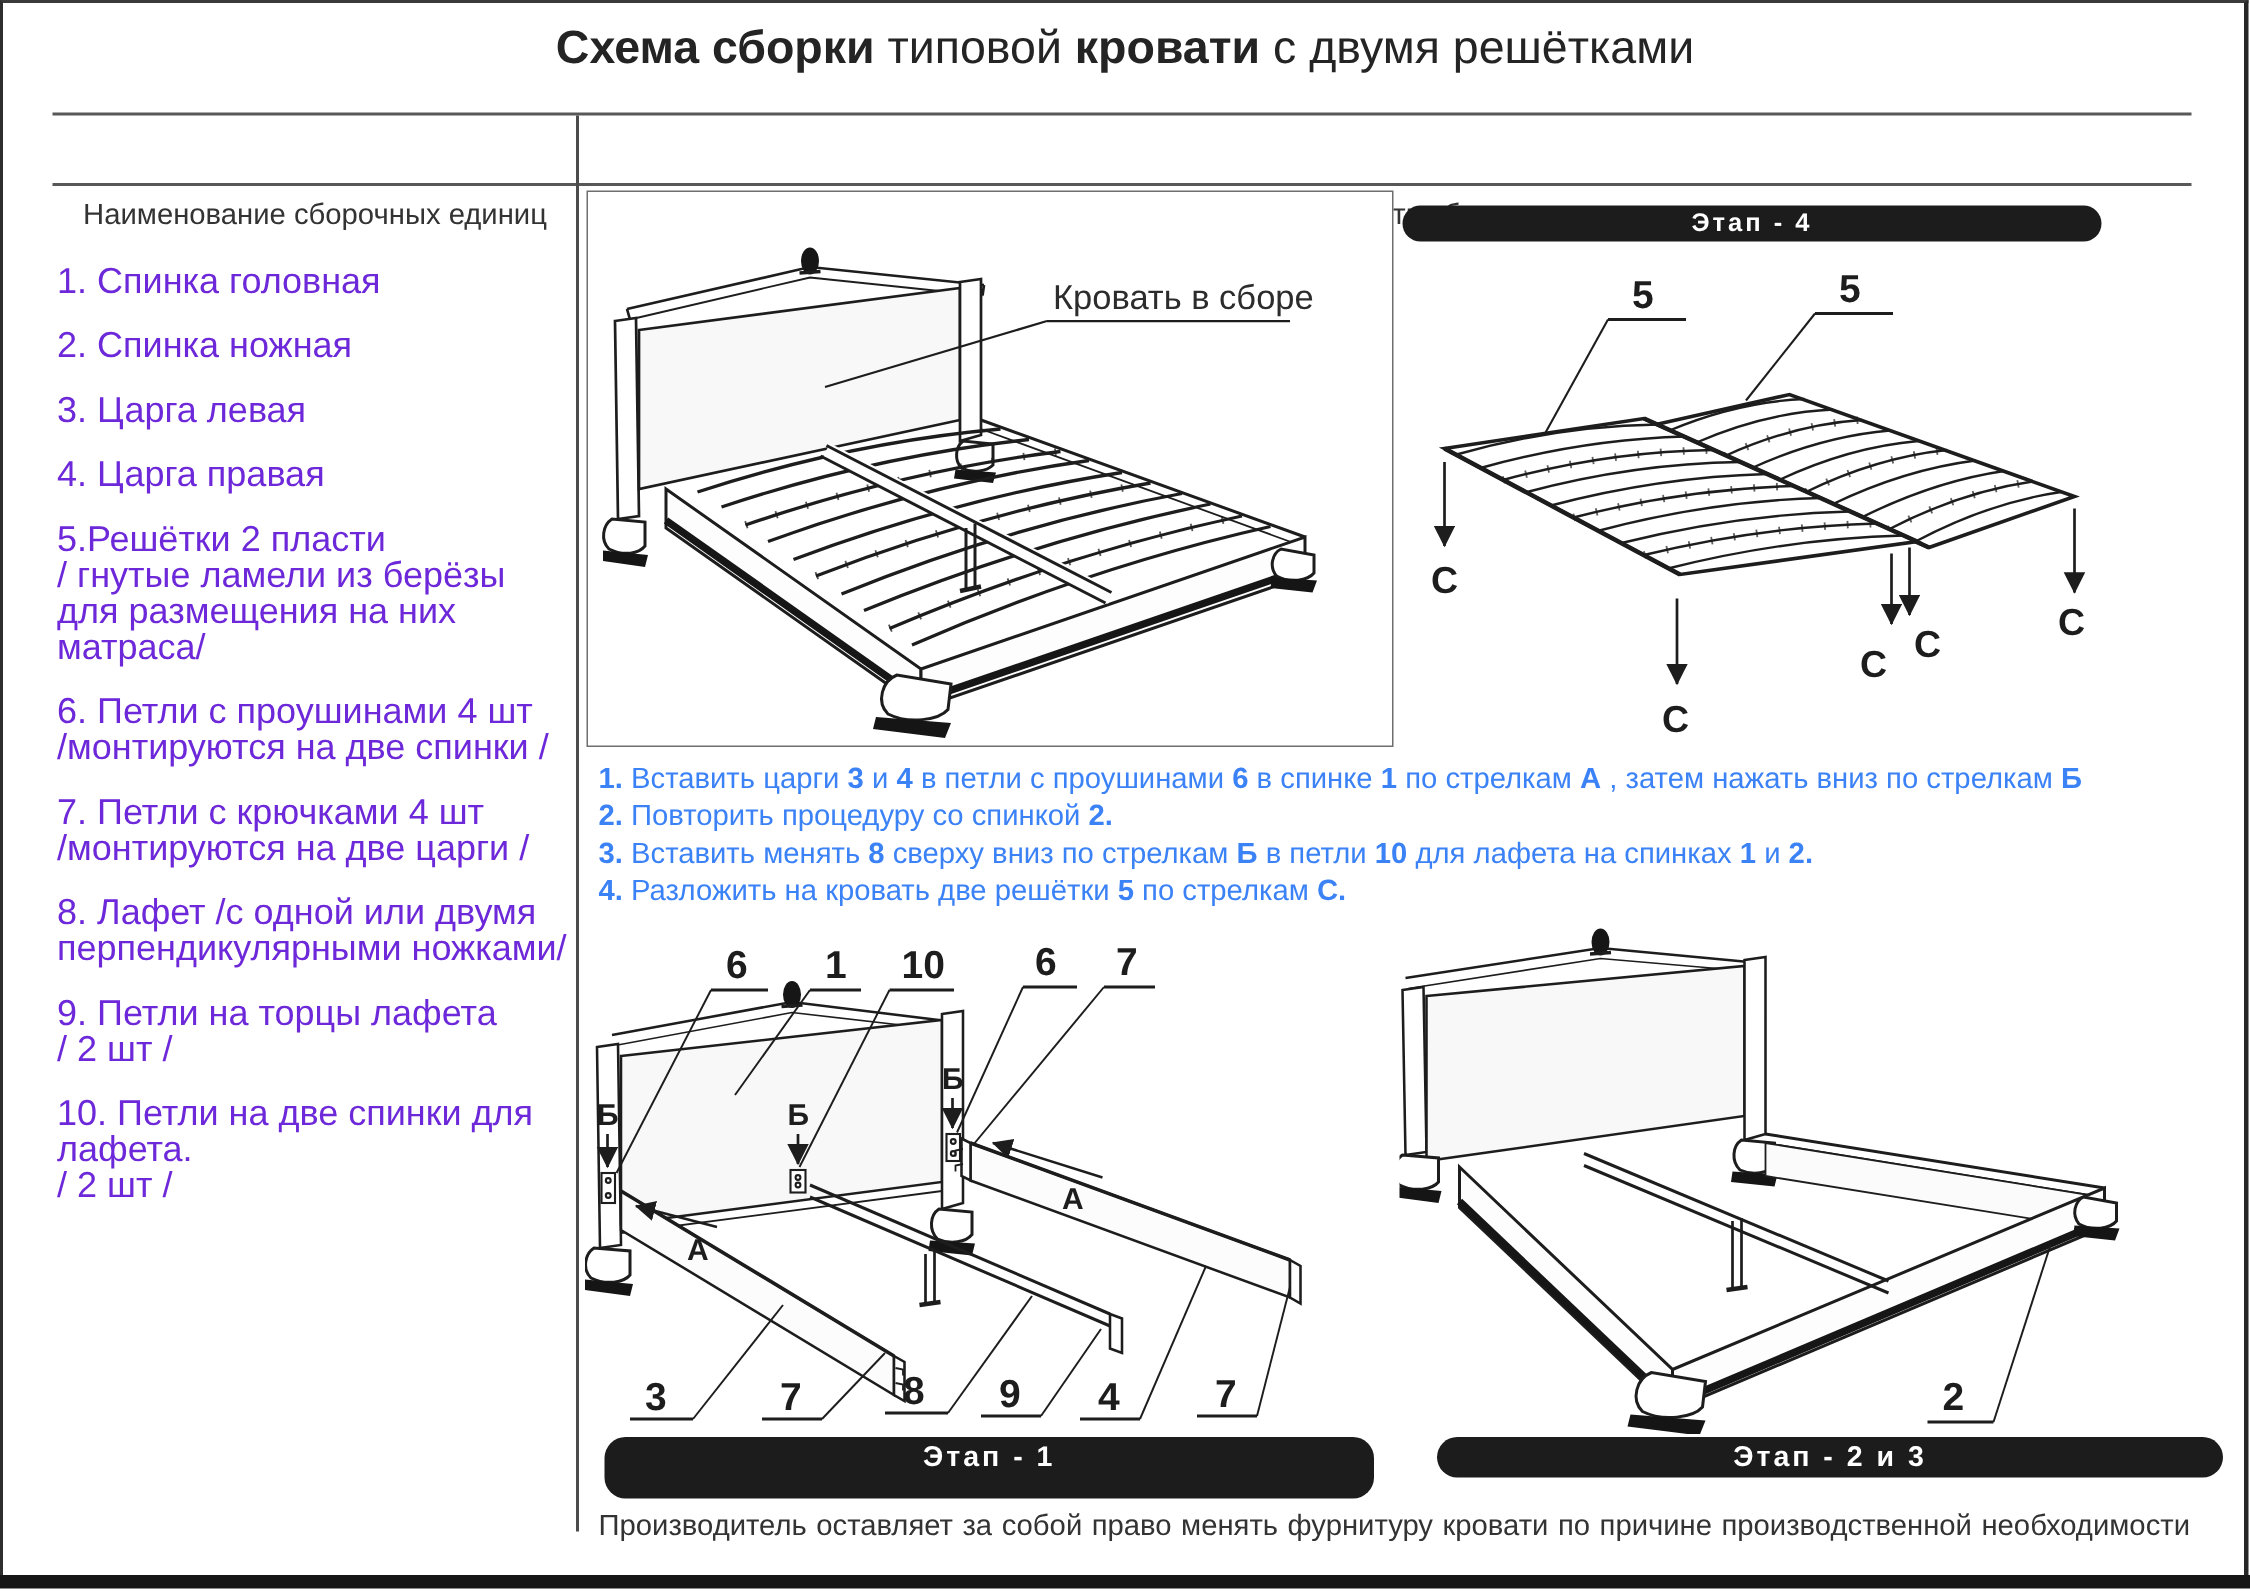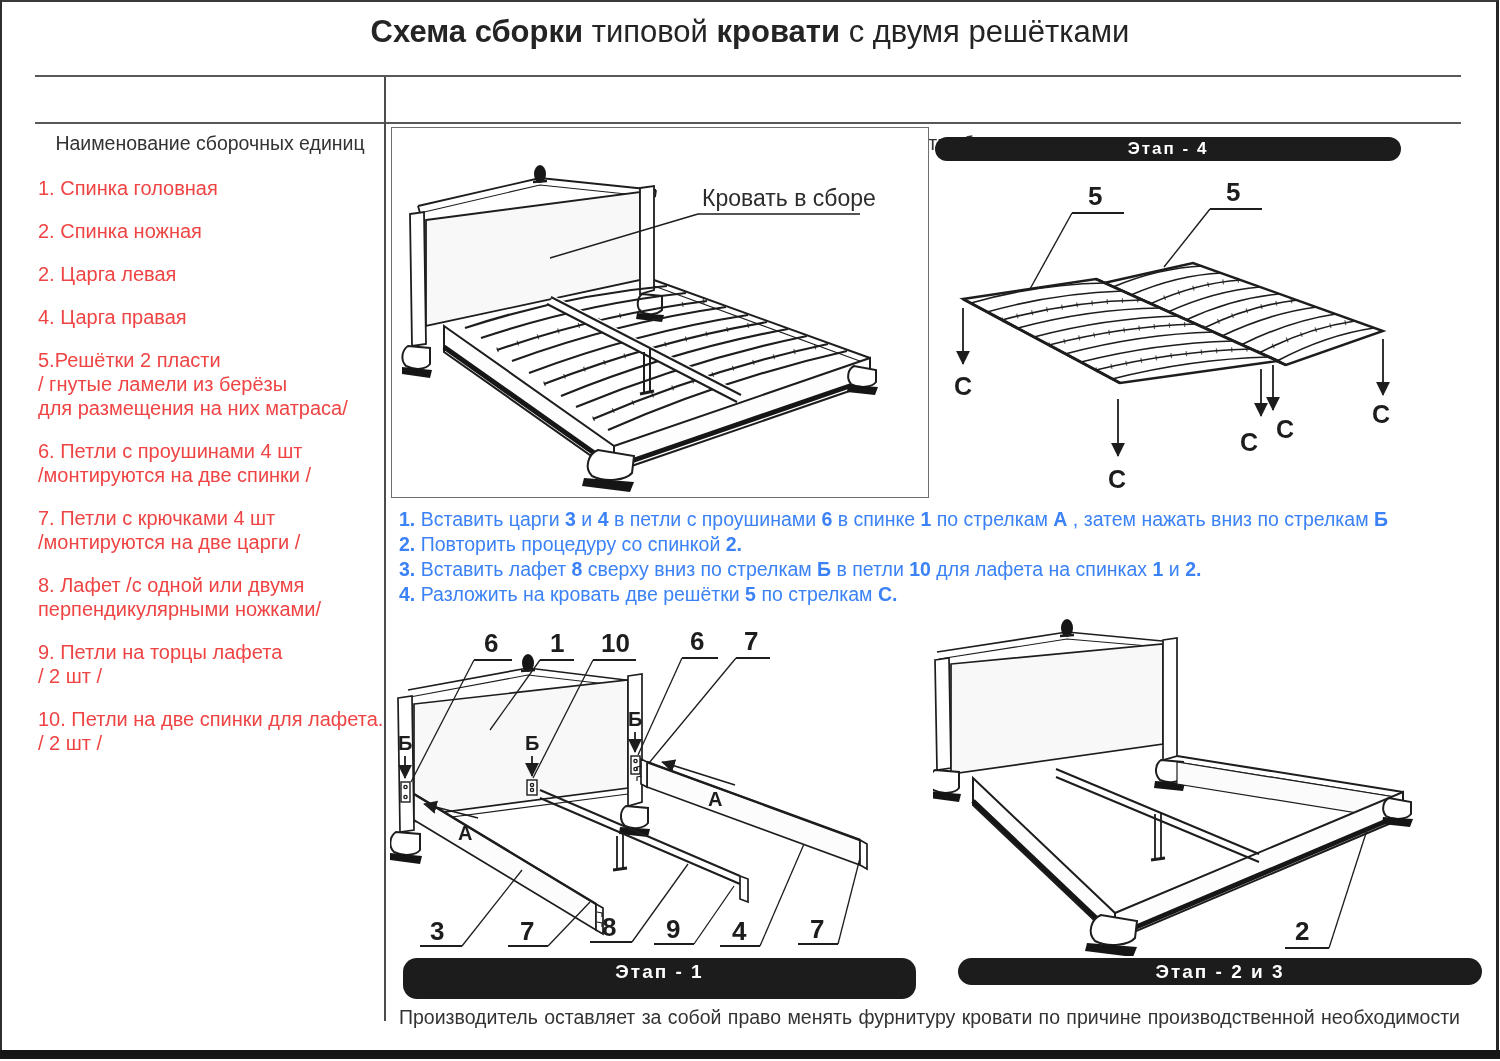--- a/index.html
+++ b/index.html
@@ -11,21 +11,21 @@
   .title{position:absolute;left:0;top:14px;width:1500px;margin:0;text-align:center;
          font-size:31px;font-weight:400;color:#242424;}
   .b{font-weight:700;}
   .hline{position:absolute;left:35px;width:1426px;height:2px;background:#585858;}
   .hl1{top:75px;} .hl2{top:122px;}
   .vline{position:absolute;left:384px;top:77px;width:2px;height:944px;background:#4c4c4c;}
   .colhead{position:absolute;top:88px;font-size:19.5px;color:#333;text-align:center;margin-top:44px;}
   .colhead.left{left:35px;width:350px;}
   .colhead.right{left:386px;width:1076px;}
   .parts{position:absolute;left:38px;top:176px;width:346px;margin:0;padding:0;list-style:none;}
-  .parts li{white-space:pre-line;font-size:20px;line-height:24px;color:#ef4444;margin-bottom:19px;}
+  .parts li{white-space:pre-line;font-size:24px;line-height:24px;color:#6d28d9;margin-bottom:19px;}
   .panel-assembled{position:absolute;left:391px;top:127px;width:536px;height:369px;
                    border:1px solid #6e6e6e;background:#fff;}
   .stage4{position:absolute;left:928px;top:127px;width:571px;height:369px;}
   .banner{position:absolute;background:#1c1c1c;color:#fff;font-weight:700;text-align:center;
           border-radius:14px;letter-spacing:2px;}
   .banner.s4{left:7px;top:10px;width:466px;height:24px;line-height:24px;font-size:17px;}
   .stage4 svg{position:absolute;left:0;top:34px;}
   .instructions{position:absolute;left:399px;top:507px;width:1066px;}
   .instr{font-size:19.5px;line-height:25px;color:#3b82f6;}
   .stage1{position:absolute;left:390px;top:618px;width:543px;height:402px;}
@@ -60,21 +60,21 @@
   <div class="hline hl1"></div>
   <div class="hline hl2"></div>
   <div class="vline"></div>
 
   <div class="colhead left">Наименование  сборочных единиц</div>
   <div class="colhead right">Последовательность сборки кровати</div>
 
   <ul class="parts">
     <li>1.   Спинка головная</li>
     <li>2. Спинка ножная</li>
-    <li>2. Царга левая</li>
+    <li>3. Царга левая</li>
     <li>4. Царга правая</li>
     <li>5.Решётки  2 пласти
 / гнутые ламели из берёзы
 для размещения на них матраса/</li>
     <li>6. Петли с проушинами 4 шт
 /монтируются на две спинки /</li>
     <li>7. Петли с крючками 4 шт
 /монтируются на две царги /</li>
     <li>8. Лафет /с одной или двумя
 перпендикулярными ножками/</li>
@@ -224,21 +224,21 @@
       <text class="cletter" x="180" y="327">С</text>
       <text class="cletter" x="312" y="290">С</text>
       <text class="cletter" x="348" y="277">С</text>
       <text class="cletter" x="444" y="262">С</text>
     </svg>
   </div>
 
   <div class="instructions">
     <div class="instr"><span class="b">1.</span><span> Вставить царги </span><span class="b">3</span><span> и </span><span class="b">4</span><span> в петли с проушинами </span><span class="b">6</span><span> в спинке </span><span class="b">1</span><span> по стрелкам </span><span class="b">А</span><span> , затем нажать вниз по стрелкам </span><span class="b">Б</span></div>
     <div class="instr"><span class="b">2.</span><span> Повторить процедуру со спинкой </span><span class="b">2.</span></div>
-    <div class="instr"><span class="b">3.</span><span> Вставить лафет </span><span class="b">8</span><span> сверху вниз по стрелкам </span><span class="b">Б</span><span> в петли </span><span class="b">10</span><span> для лафета на спинках </span><span class="b">1</span><span> и </span><span class="b">2.</span></div>
+    <div class="instr"><span class="b">3.</span><span> Вставить менять </span><span class="b">8</span><span> сверху вниз по стрелкам </span><span class="b">Б</span><span> в петли </span><span class="b">10</span><span> для лафета на спинках </span><span class="b">1</span><span> и </span><span class="b">2.</span></div>
     <div class="instr"><span class="b">4.</span><span> Разложить на кровать две решётки </span><span class="b">5</span><span>  по стрелкам </span><span class="b">С.</span></div>
   </div>
 
   <div class="stage1">
     <svg viewBox="0 0 543 338" width="543" height="338">
       <g stroke="#1d1d1d" fill="none" stroke-width="1.7">
 
         <g>
           <path d="M18,72 L138,50 L252,64"></path>
           <path d="M20,79 L138,57 L251,70" stroke-width="1.1"></path>

